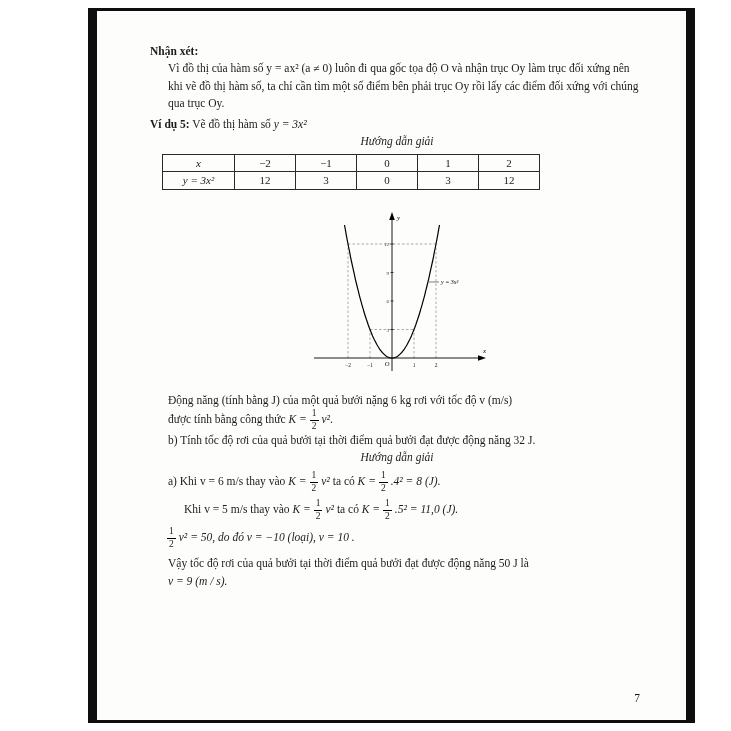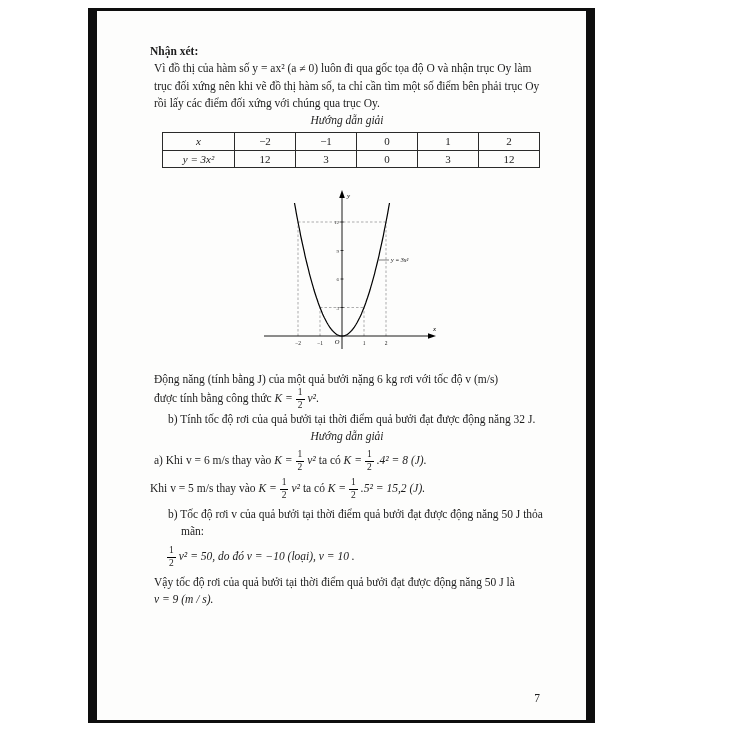--- a/index.html
+++ b/index.html
@@ -1,28 +1,28 @@
 <!DOCTYPE html>
 <html><head>
 <meta charset="utf-8">
 <style>
   * { margin:0; padding:0; box-sizing:border-box; }
   html,body { width:731px; height:731px; background:#ffffff; }
   body { font-family:"Liberation Serif", serif; position:relative; overflow:hidden; }
-  .photo-bg { position:absolute; left:88px; top:8px; width:507px; height:715px; background:#0e0e0e; }
+  .photo-bg { position:absolute; left:88px; top:8px; width:607px; height:715px; background:#0e0e0e; }
   .doc-page { position:absolute; left:9px; top:3px; right:9px; bottom:3px; background:#fdfdfc; }
   .content { position:relative; height:100%; padding:32px 42px 20px 53px;
              font-size:11.5px; line-height:1.5; color:#1c1c1c; }
   p { white-space:pre-wrap; }
   .b  { font-weight:bold; }
   .bi { font-weight:normal; font-style:italic; }
   .math { font-style:italic; }
-  .ind  { margin-left:4px; }
+  .ind  { margin-left:18px; }
   .item { margin-left:18px; padding-left:13px; text-indent:-13px; }
-  .indent2 { }
+  .indent2 { margin-left:34px; }
   .center { text-align:center; }
   .mt4 { margin-top:4px; }
   table { border-collapse:collapse; margin:3px 0 4px 12px; }
   td { border:1px solid #2a2a2a; text-align:center; font-size:11px; height:17px; padding:0 4px; }
   td.hcol { width:72px; font-style:italic; }
   td.vcol { width:61px; }
   .graph-wrap { text-align:center; margin:8px 0 4px; }
   .frac { display:inline-block; vertical-align:middle; text-align:center; line-height:1.05; margin:0 3px; }
   .frac .fn { display:block; font-size:9.5px; border-bottom:1px solid #000; padding:0 2px 1px; }
   .frac .fd { display:block; font-size:9.5px; padding-top:1px; }
@@ -32,20 +32,21 @@
 </head>
 <body>
 
 <div class="photo-bg">
   <div class="doc-page">
     <div class="content">
 
       <p class="b">Nhận xét:</p>
       <p class="ind">Vì đồ thị của hàm số y = ax² (a ≠ 0) luôn đi qua gốc tọa độ O và nhận trục Oy làm trục đối xứng nên khi vẽ đồ thị hàm số, ta chỉ cần tìm một số điểm bên phải trục Oy rồi lấy các điểm đối xứng với chúng qua trục Oy.</p>
 
+      <p class="mt4"><span class="b">Ví dụ 5:</span><span> Vẽ đồ thị hàm số </span><span class="math">y = 3x²</span></p>
 
       <p class="bi center">Hướng dẫn giải</p>
 
       <table>
         <tbody>
             <tr>
           <td class="hcol">x</td>
           <td class="vcol">−2</td>
           <td class="vcol">−1</td>
           <td class="vcol">0</td>
@@ -97,23 +98,22 @@
       </div>
 
       <p class="ind">Động năng (tính bằng J) của một quả bưởi nặng 6 kg rơi với tốc độ v (m/s)</p>
       <p class="ind"><span>được tính bằng công thức </span><span class="math">K =</span><span class="frac"><span class="fn">1</span><span class="fd">2</span></span><span class="math">v²</span><span>.</span></p>
       <p class="item">b) Tính tốc độ rơi của quả bưởi tại thời điểm quả bưởi đạt được động năng 32 J.</p>
 
       <p class="bi center">Hướng dẫn giải</p>
 
       <p class="ind mathline"><span>a) Khi v = 6 m/s thay vào </span><span class="math">K =</span><span class="frac"><span class="fn">1</span><span class="fd">2</span></span><span class="math">v²</span><span> ta có </span><span class="math">K =</span><span class="frac"><span class="fn">1</span><span class="fd">2</span></span><span class="math">.4² = 8 (J).</span></p>
 
-      <p class="indent2 mathline"><span>Khi v = 5 m/s thay vào </span><span class="math">K =</span><span class="frac"><span class="fn">1</span><span class="fd">2</span></span><span class="math">v²</span><span> ta có </span><span class="math">K =</span><span class="frac"><span class="fn">1</span><span class="fd">2</span></span><span class="math">.5² = 15,2 (J).</span></p>
+      <p class="indent2 mathline"><span>Khi v = 5 m/s thay vào </span><span class="math">K =</span><span class="frac"><span class="fn">1</span><span class="fd">2</span></span><span class="math">v²</span><span> ta có </span><span class="math">K =</span><span class="frac"><span class="fn">1</span><span class="fd">2</span></span><span class="math">.5² = 11,0 (J).</span></p>
 
-      <p class="item mathline">b) Tốc độ rơi v của quả bưởi tại thời điểm quả bưởi đạt được động năng 50 J thỏa mãn:</p>
 
       <p class="mathline" style="margin-left:14px;"><span class="frac"><span class="fn">1</span><span class="fd">2</span></span><span class="math">v² = 50, do đó v = −10 (loại), v = 10 .</span></p>
 
       <p class="ind mathline">Vậy tốc độ rơi của quả bưởi tại thời điểm quả bưởi đạt được động năng 50 J là</p>
       <p class="ind math">v = 9 (m / s).</p>
 
       <div class="pagenum">7</div>
     </div>
   </div>
 </div>

